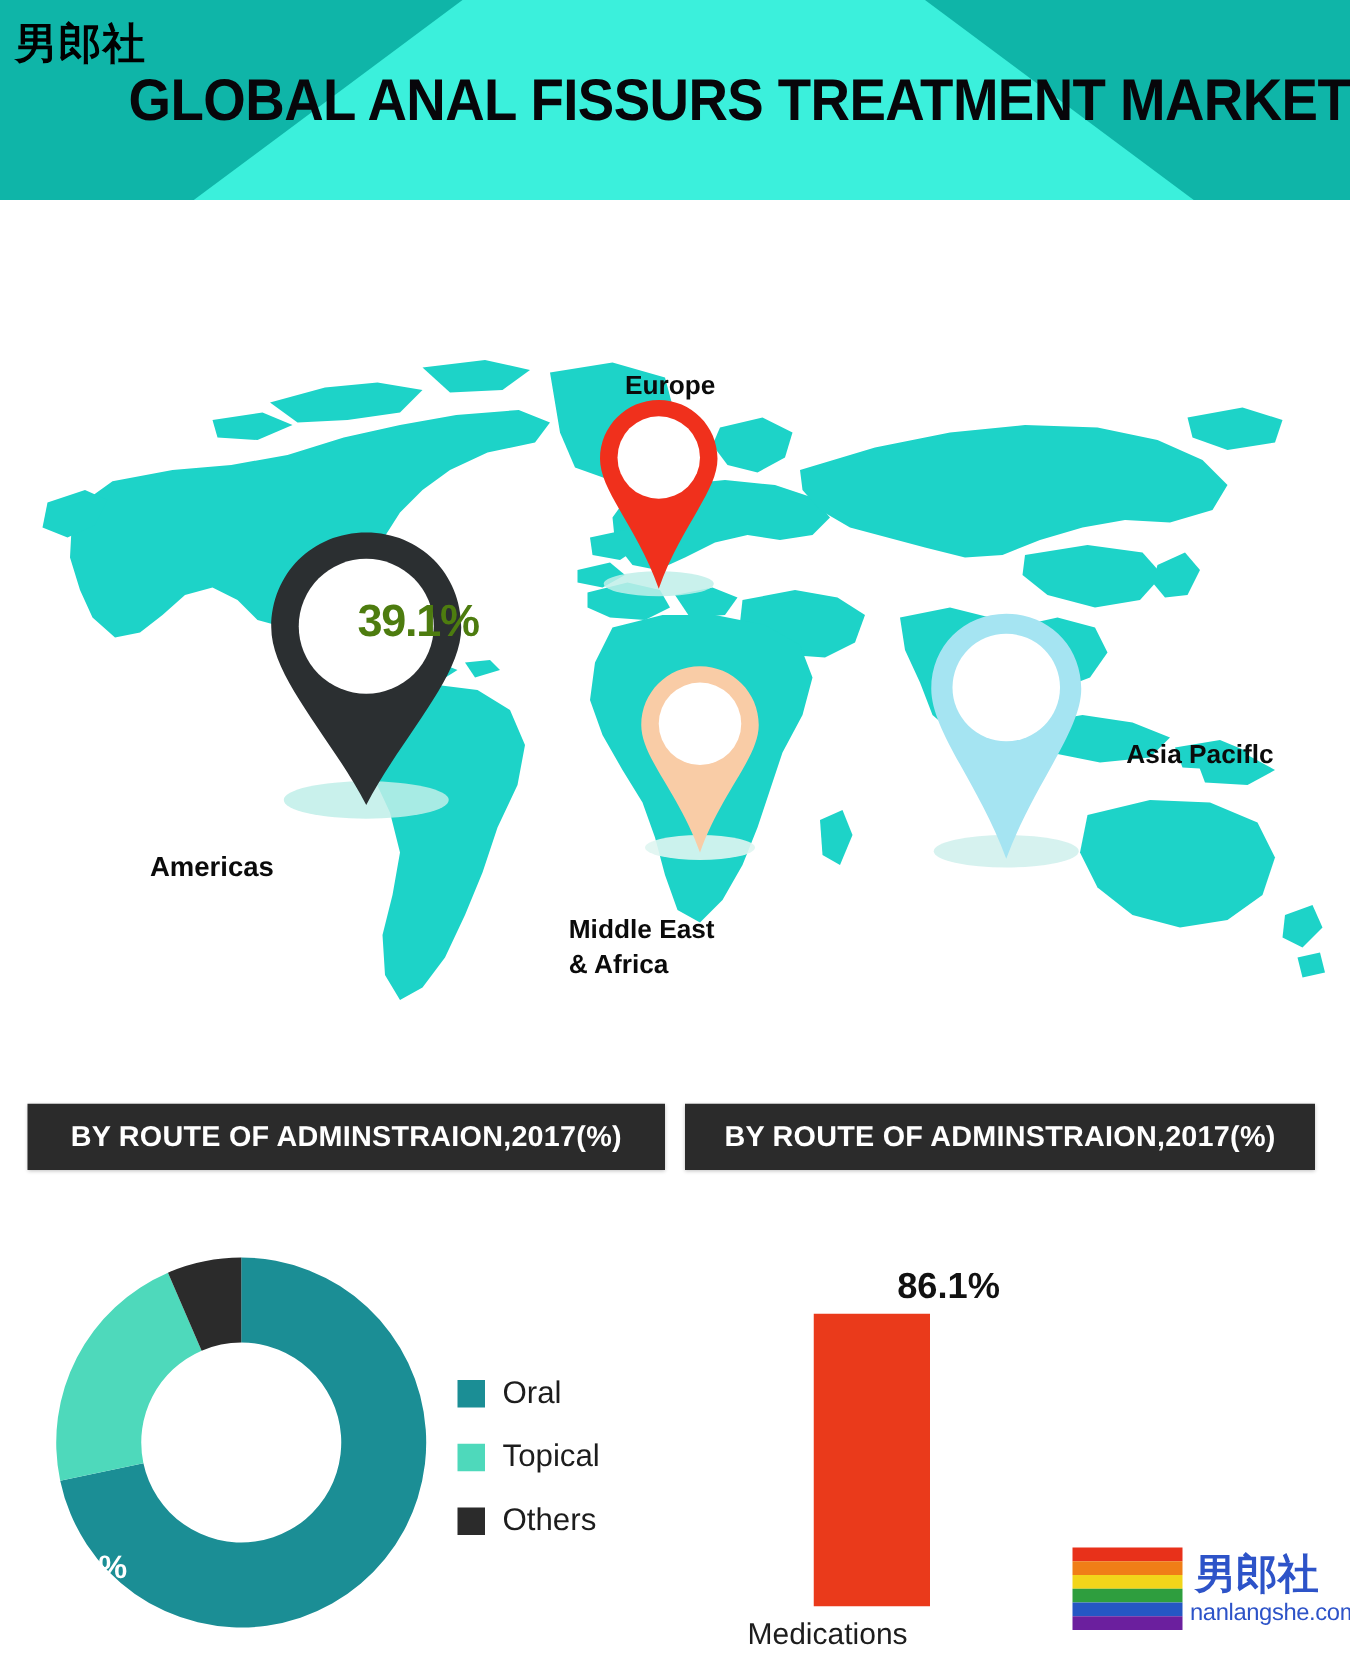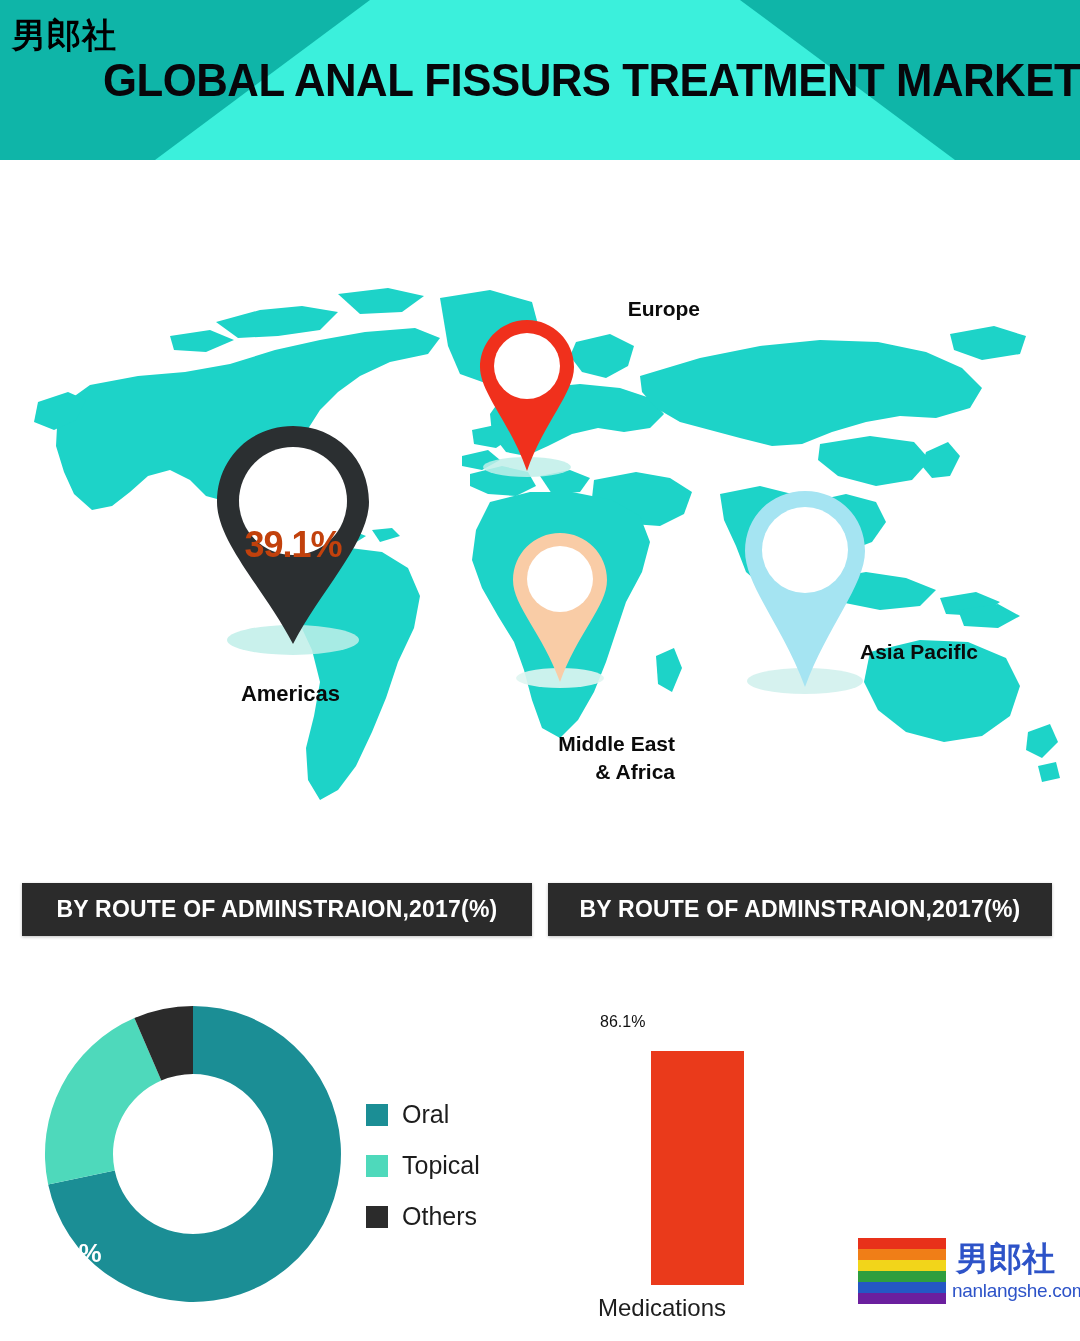--- a/index.html
+++ b/index.html
@@ -58,57 +58,56 @@
   
   .map-wrap {
     position: absolute; left: 20px; top: 280px; width: 1045px; height: 540px;
   }
   .map-svg { position: absolute; left: 0; top: 0; width: 1045px; height: 540px; }
 
   
   .pin { position: absolute; }
   .pin svg { display: block; }
   .pin-value {
-    position: absolute; width: 100%; text-align: center;
-    font-weight: 700; color: #c2410c;
+    position: absolute; width: 100%; text-align: right;
+    font-weight: 700; color: #4d7c0f;
     font-family: "Liberation Sans", sans-serif;
-    margin-top: 48px;
   }
   .region-label {
     position: absolute; font-weight: 700; color: #0b0b0b;
-    font-size: 21px; white-space: nowrap; text-align: right;
+    font-size: 21px; white-space: nowrap; text-align: left;
     line-height: 1.35;
   }
 
   #pin-americas { left: 203px; top: 418px; width: 180px; height: 240px; }
   #pin-americas .pin-value { top: 58px; font-size: 36px; letter-spacing: -1px; }
   #lbl-americas { left: 120px; top: 655px; width: 220px; font-size: 22px; margin-top: 24px; }
 
   #pin-europe { left: 473px; top: 315px; width: 108px; height: 165px; }
   #lbl-europe { left: 500px; top: 295px; width: 200px; }
 
   #pin-mea { left: 505px; top: 528px; width: 110px; height: 162px; }
   #lbl-mea { left: 455px; top: 730px; width: 220px; }
 
   #pin-asia { left: 735px; top: 485px; width: 140px; height: 212px; }
-  #lbl-asia { left: 860px; top: 590px; width: 200px; text-align: left; margin-top: 48px; }
+  #lbl-asia { left: 860px; top: 590px; width: 200px; text-align: center; }
 
   
   .donut-wrap { position: absolute; left: 28px; top: 998px; width: 330px; height: 312px; }
   .donut-label {
     position: absolute; color: #ffffff; font-weight: 700; font-size: 26px;
     left: 0; top: 240px; width: 330px; 
   }
   .legend { position: absolute; left: 366px; top: 1100px; width: 180px; }
   .legend-row { display: flex; align-items: center; margin-bottom: 22px; }
   .legend-swatch { width: 22px; height: 22px; margin-right: 14px; flex: 0 0 auto; }
   .legend-text { font-size: 25px; color: #1d1d1d; }
   .bar-value {
-    position: absolute; left: 600px; top: 1013px; width: 200px; text-align: left;
-    font-size: 16px; font-weight: 400; color: #111;
+    position: absolute; left: 600px; top: 1013px; width: 200px; text-align: right;
+    font-size: 29px; font-weight: 700; color: #111;
   }
   .bar-rect {
     position: absolute; left: 651px; top: 1051px; width: 93px; height: 234px;
     background: #EA3A1B;
   }
   .bar-cat {
     position: absolute; left: 598px; top: 1294px; width: 200px; 
     font-size: 24px; color: #1d1d1d;
   }
 

